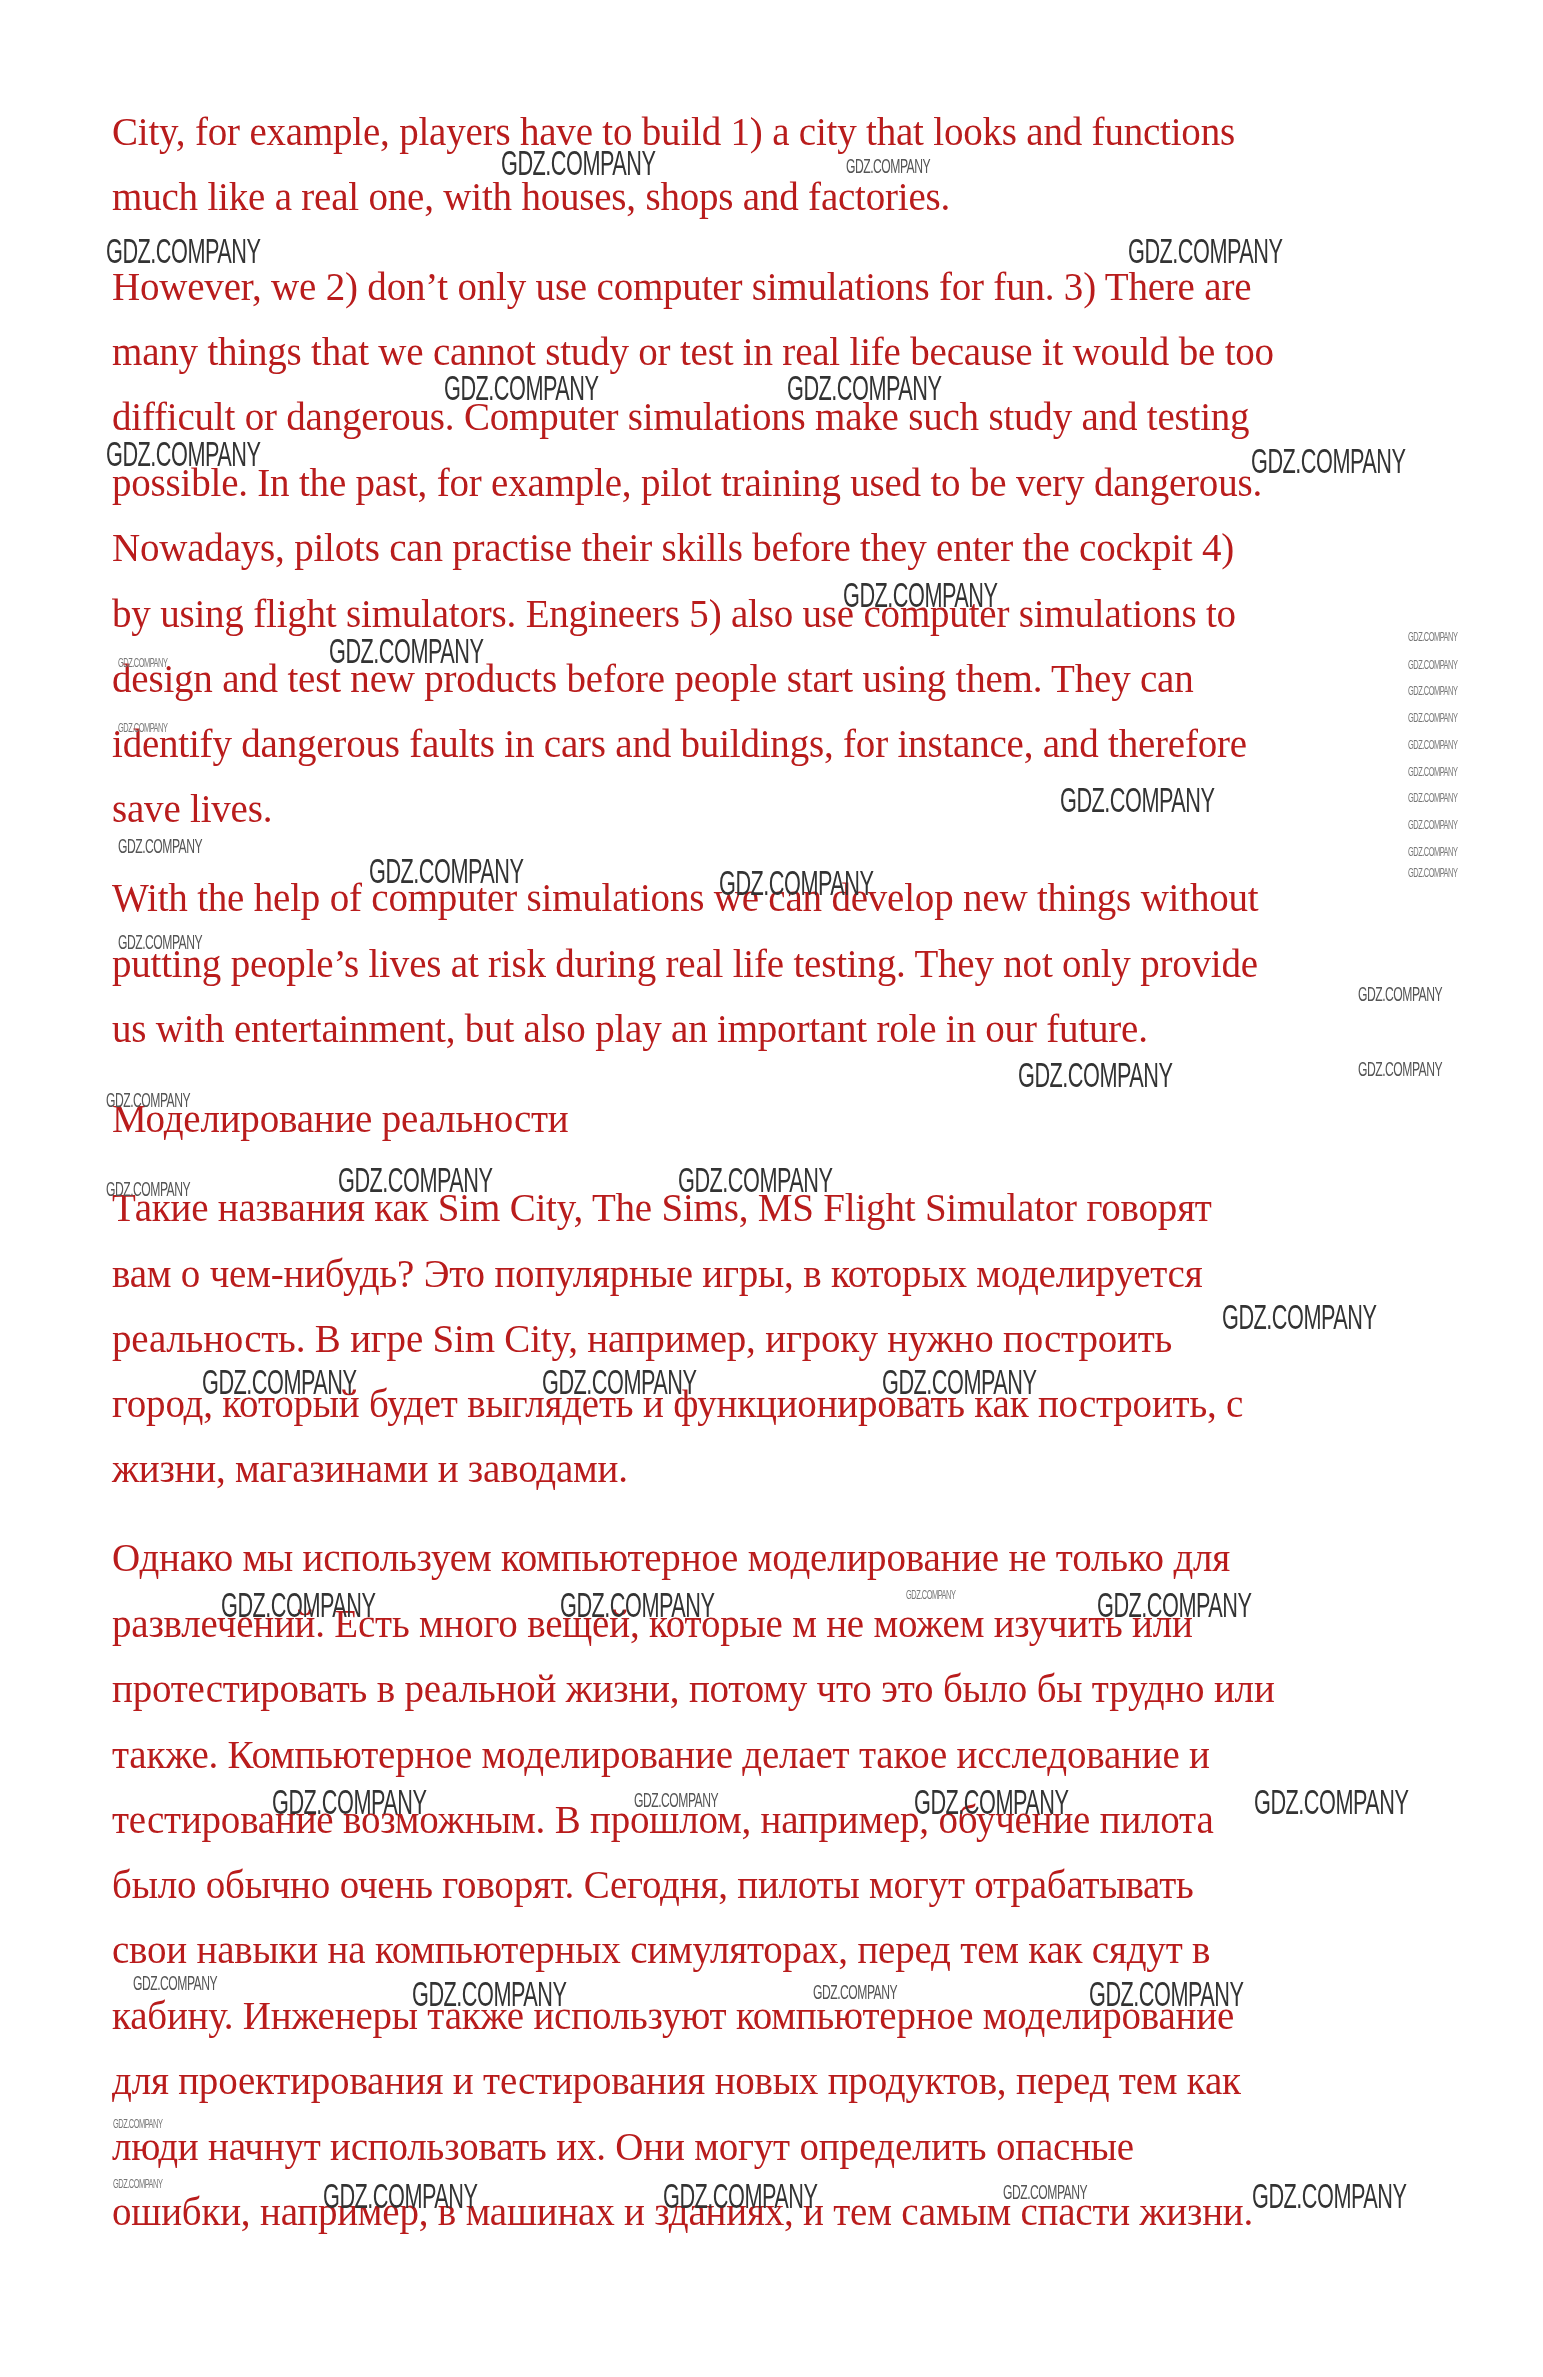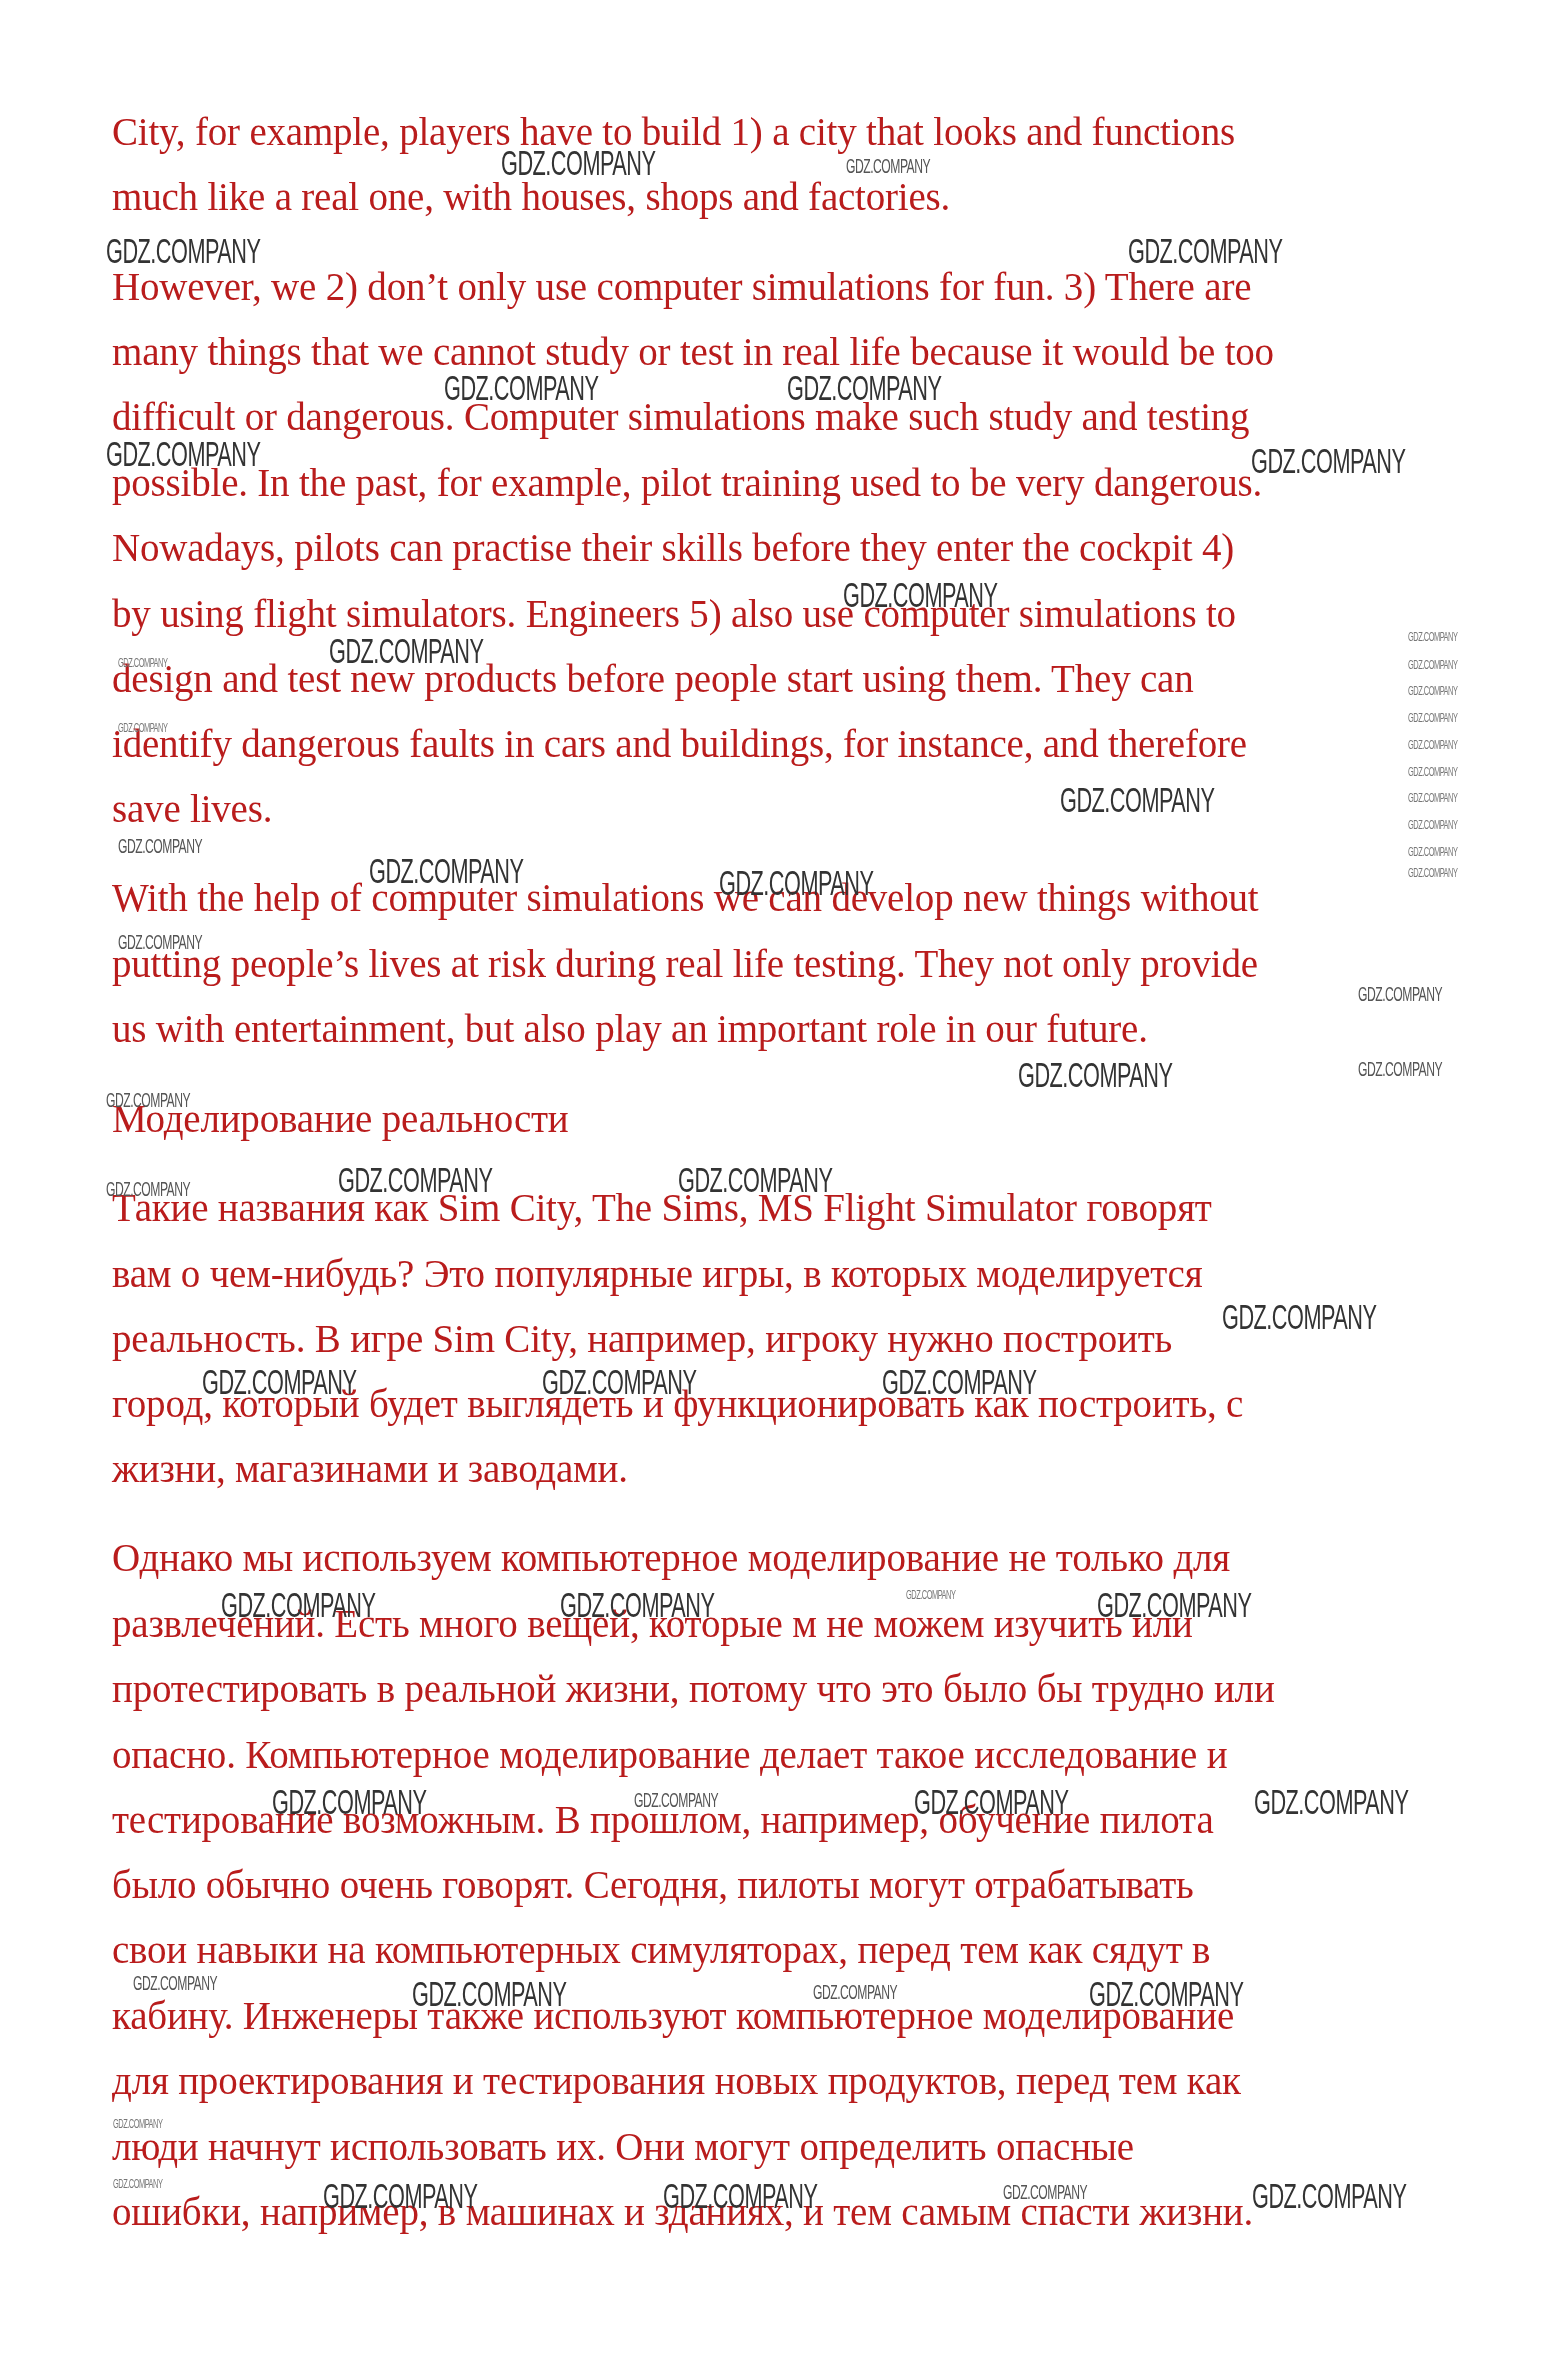--- a/index.html
+++ b/index.html
@@ -44,21 +44,21 @@
   <div class="line" style="top:1099px">Моделирование реальности</div>
 
   <div class="line" style="top:1188px">Такие названия как Sim City, The Sims, MS Flight Simulator говорят</div>
   <div class="line" style="top:1254px">вам о чем-нибудь? Это популярные игры, в которых моделируется</div>
   <div class="line" style="top:1319px">реальность. В игре Sim City, например, игроку нужно построить</div>
   <div class="line" style="top:1384px">город, который будет выглядеть и функционировать как построить, с</div>
   <div class="line" style="top:1449px">жизни, магазинами и заводами.</div>
   <div class="line" style="top:1538px">Однако мы используем компьютерное моделирование не только для</div>
   <div class="line" style="top:1604px">развлечений. Есть много вещей, которые м не можем изучить или</div>
   <div class="line" style="top:1669px">протестировать в реальной жизни, потому что это было бы трудно или</div>
-  <div class="line" style="top:1735px">опасно. Компьютерное моделирование делает такое исследование и</div>
+  <div class="line" style="top:1735px">также. Компьютерное моделирование делает такое исследование и</div>
   <div class="line" style="top:1800px">тестирование возможным. В прошлом, например, обучение пилота</div>
   <div class="line" style="top:1865px">было обычно очень говорят. Сегодня, пилоты могут отрабатывать</div>
   <div class="line" style="top:1930px">свои навыки на компьютерных симуляторах, перед тем как сядут в</div>
   <div class="line" style="top:2061px">для проектирования и тестирования новых продуктов, перед тем как</div>
   <div class="line" style="top:1996px">кабину. Инженеры также используют компьютерное моделирование</div>
   <div class="line" style="top:2127px">люди начнут использовать их. Они могут определить опасные</div>
   <div class="line" style="top:2192px">ошибки, например, в машинах и зданиях, и тем самым спасти жизни.</div>
 
   <div class="wm big" style="left:501px;top:145px">GDZ.COMPANY</div>
   <div class="wm mid" style="left:846px;top:157px">GDZ.COMPANY</div>

